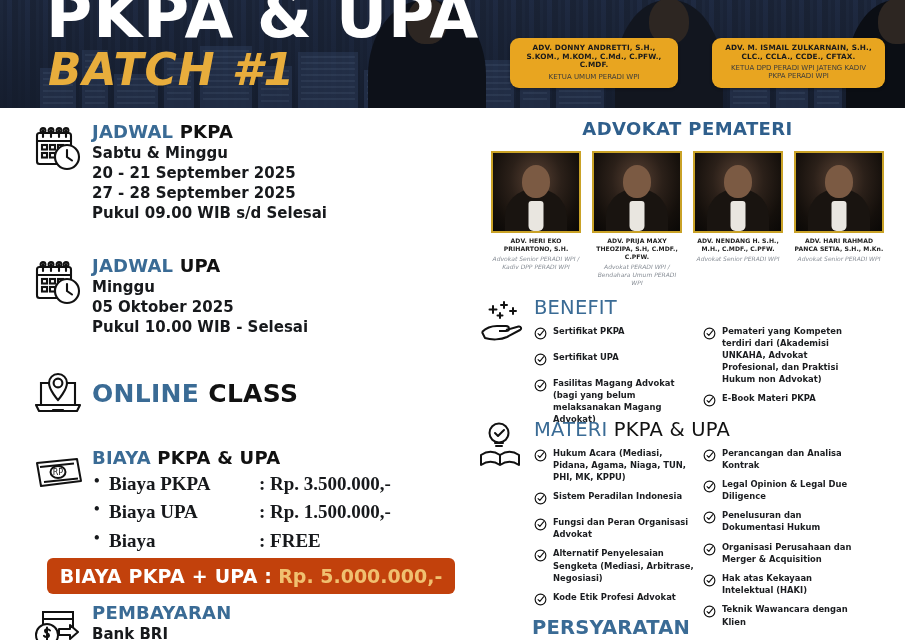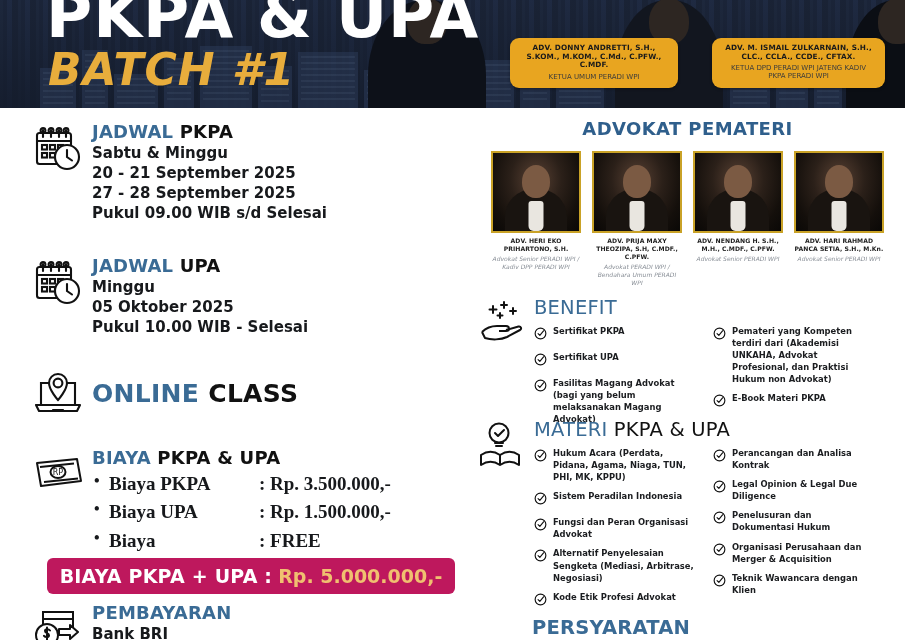--- a/index.html
+++ b/index.html
@@ -105,21 +105,21 @@
     font-family: Liberation Serif, serif;
     display: flex;
   }
   .fee-list li:before {
     content:"\2022"; position:absolute; left:2px; top:-1px; font-size:16px;
   }
   .fee-name { display:inline-block; width: 150px; }
 
   .price-banner {
     position: absolute; left: 47px; top: 544px; width: 408px; height: 36px;
-    background: #be185d; border-radius: 6px;
+    background: #c2410c; border-radius: 6px;
     display: flex; align-items: center; justify-content: center;
   }
   .price-banner .lbl {
     font-size: 19px; font-weight: 700; color: #fff; letter-spacing:.2px;
     font-family: "DejaVu Sans", sans-serif;
   }
   .price-banner .amt {
     font-size: 19px; font-weight: 700; color: #f0c070; margin-left: 6px;
     font-family: "DejaVu Sans", sans-serif;
   }
@@ -158,21 +158,21 @@
   }
 
   .rsec { position: absolute; display: flex; align-items: flex-start; }
   .rsec .ico { width: 62px; }
   .rtitle {
     font-size: 19.5px; font-weight: 400; color: #3a6b95; letter-spacing:.2px;
     margin-bottom: 7px; line-height: 1;
     font-family: "DejaVu Sans", sans-serif;
   }
   .rtitle .blk { color:#111; }
-  .two-cols { display: flex; gap: 16px; }
+  .two-cols { display: flex; gap: 6px; }
   .cc { width: 163px; }
   .ci { display: flex; align-items: flex-start; margin-bottom: 7px; }
   .ci .chk { flex: none; width: 19px; padding-top: 1px; }
   .ci .txt {
     font-size: 8.4px; font-weight: 700; color: #1b1d20; line-height: 1.45;
     font-family: "DejaVu Sans", sans-serif;
   }
 
   .persyaratan {
     position: absolute; left: 62px; top: 508px;
@@ -486,21 +486,21 @@
         </div>
         <div class="two-cols">
           <div class="cc">
             <div class="ci">
               <span class="chk">
                 <svg width="13" height="13" viewBox="0 0 16 16" fill="none" stroke="#111" stroke-width="1.4">
                     <circle cx="8" cy="8" r="6.6"></circle>
                     <path d="M5 8.2l2.2 2.2L12 4.6" stroke-linecap="round" stroke-linejoin="round"></path>
                   </svg>
               </span>
-              <span class="txt">Hukum Acara (Perdata, Pidana, Agama, Niaga, TUN, PHI, MK, KPPU)</span>
+              <span class="txt">Hukum Acara (Mediasi, Pidana, Agama, Niaga, TUN, PHI, MK, KPPU)</span>
             </div>
             <div class="ci">
               <span class="chk">
                 <svg width="13" height="13" viewBox="0 0 16 16" fill="none" stroke="#111" stroke-width="1.4">
                     <circle cx="8" cy="8" r="6.6"></circle>
                     <path d="M5 8.2l2.2 2.2L12 4.6" stroke-linecap="round" stroke-linejoin="round"></path>
                   </svg>
               </span>
               <span class="txt">Sistem Peradilan Indonesia</span>
             </div>
@@ -561,20 +561,29 @@
               <span class="txt">Penelusuran dan Dokumentasi Hukum</span>
             </div>
             <div class="ci">
               <span class="chk">
                 <svg width="13" height="13" viewBox="0 0 16 16" fill="none" stroke="#111" stroke-width="1.4">
                     <circle cx="8" cy="8" r="6.6"></circle>
                     <path d="M5 8.2l2.2 2.2L12 4.6" stroke-linecap="round" stroke-linejoin="round"></path>
                   </svg>
               </span>
               <span class="txt">Organisasi Perusahaan dan Merger &amp; Acquisition</span>
+            </div>
+            <div class="ci">
+              <span class="chk">
+                <svg width="13" height="13" viewBox="0 0 16 16" fill="none" stroke="#111" stroke-width="1.4">
+                    <circle cx="8" cy="8" r="6.6"></circle>
+                    <path d="M5 8.2l2.2 2.2L12 4.6" stroke-linecap="round" stroke-linejoin="round"></path>
+                  </svg>
+              </span>
+              <span class="txt">Hak atas Kekayaan Intelektual (HAKI)</span>
             </div>
             <div class="ci">
               <span class="chk">
                 <svg width="13" height="13" viewBox="0 0 16 16" fill="none" stroke="#111" stroke-width="1.4">
                     <circle cx="8" cy="8" r="6.6"></circle>
                     <path d="M5 8.2l2.2 2.2L12 4.6" stroke-linecap="round" stroke-linejoin="round"></path>
                   </svg>
               </span>
               <span class="txt">Teknik Wawancara dengan Klien</span>
             </div>

